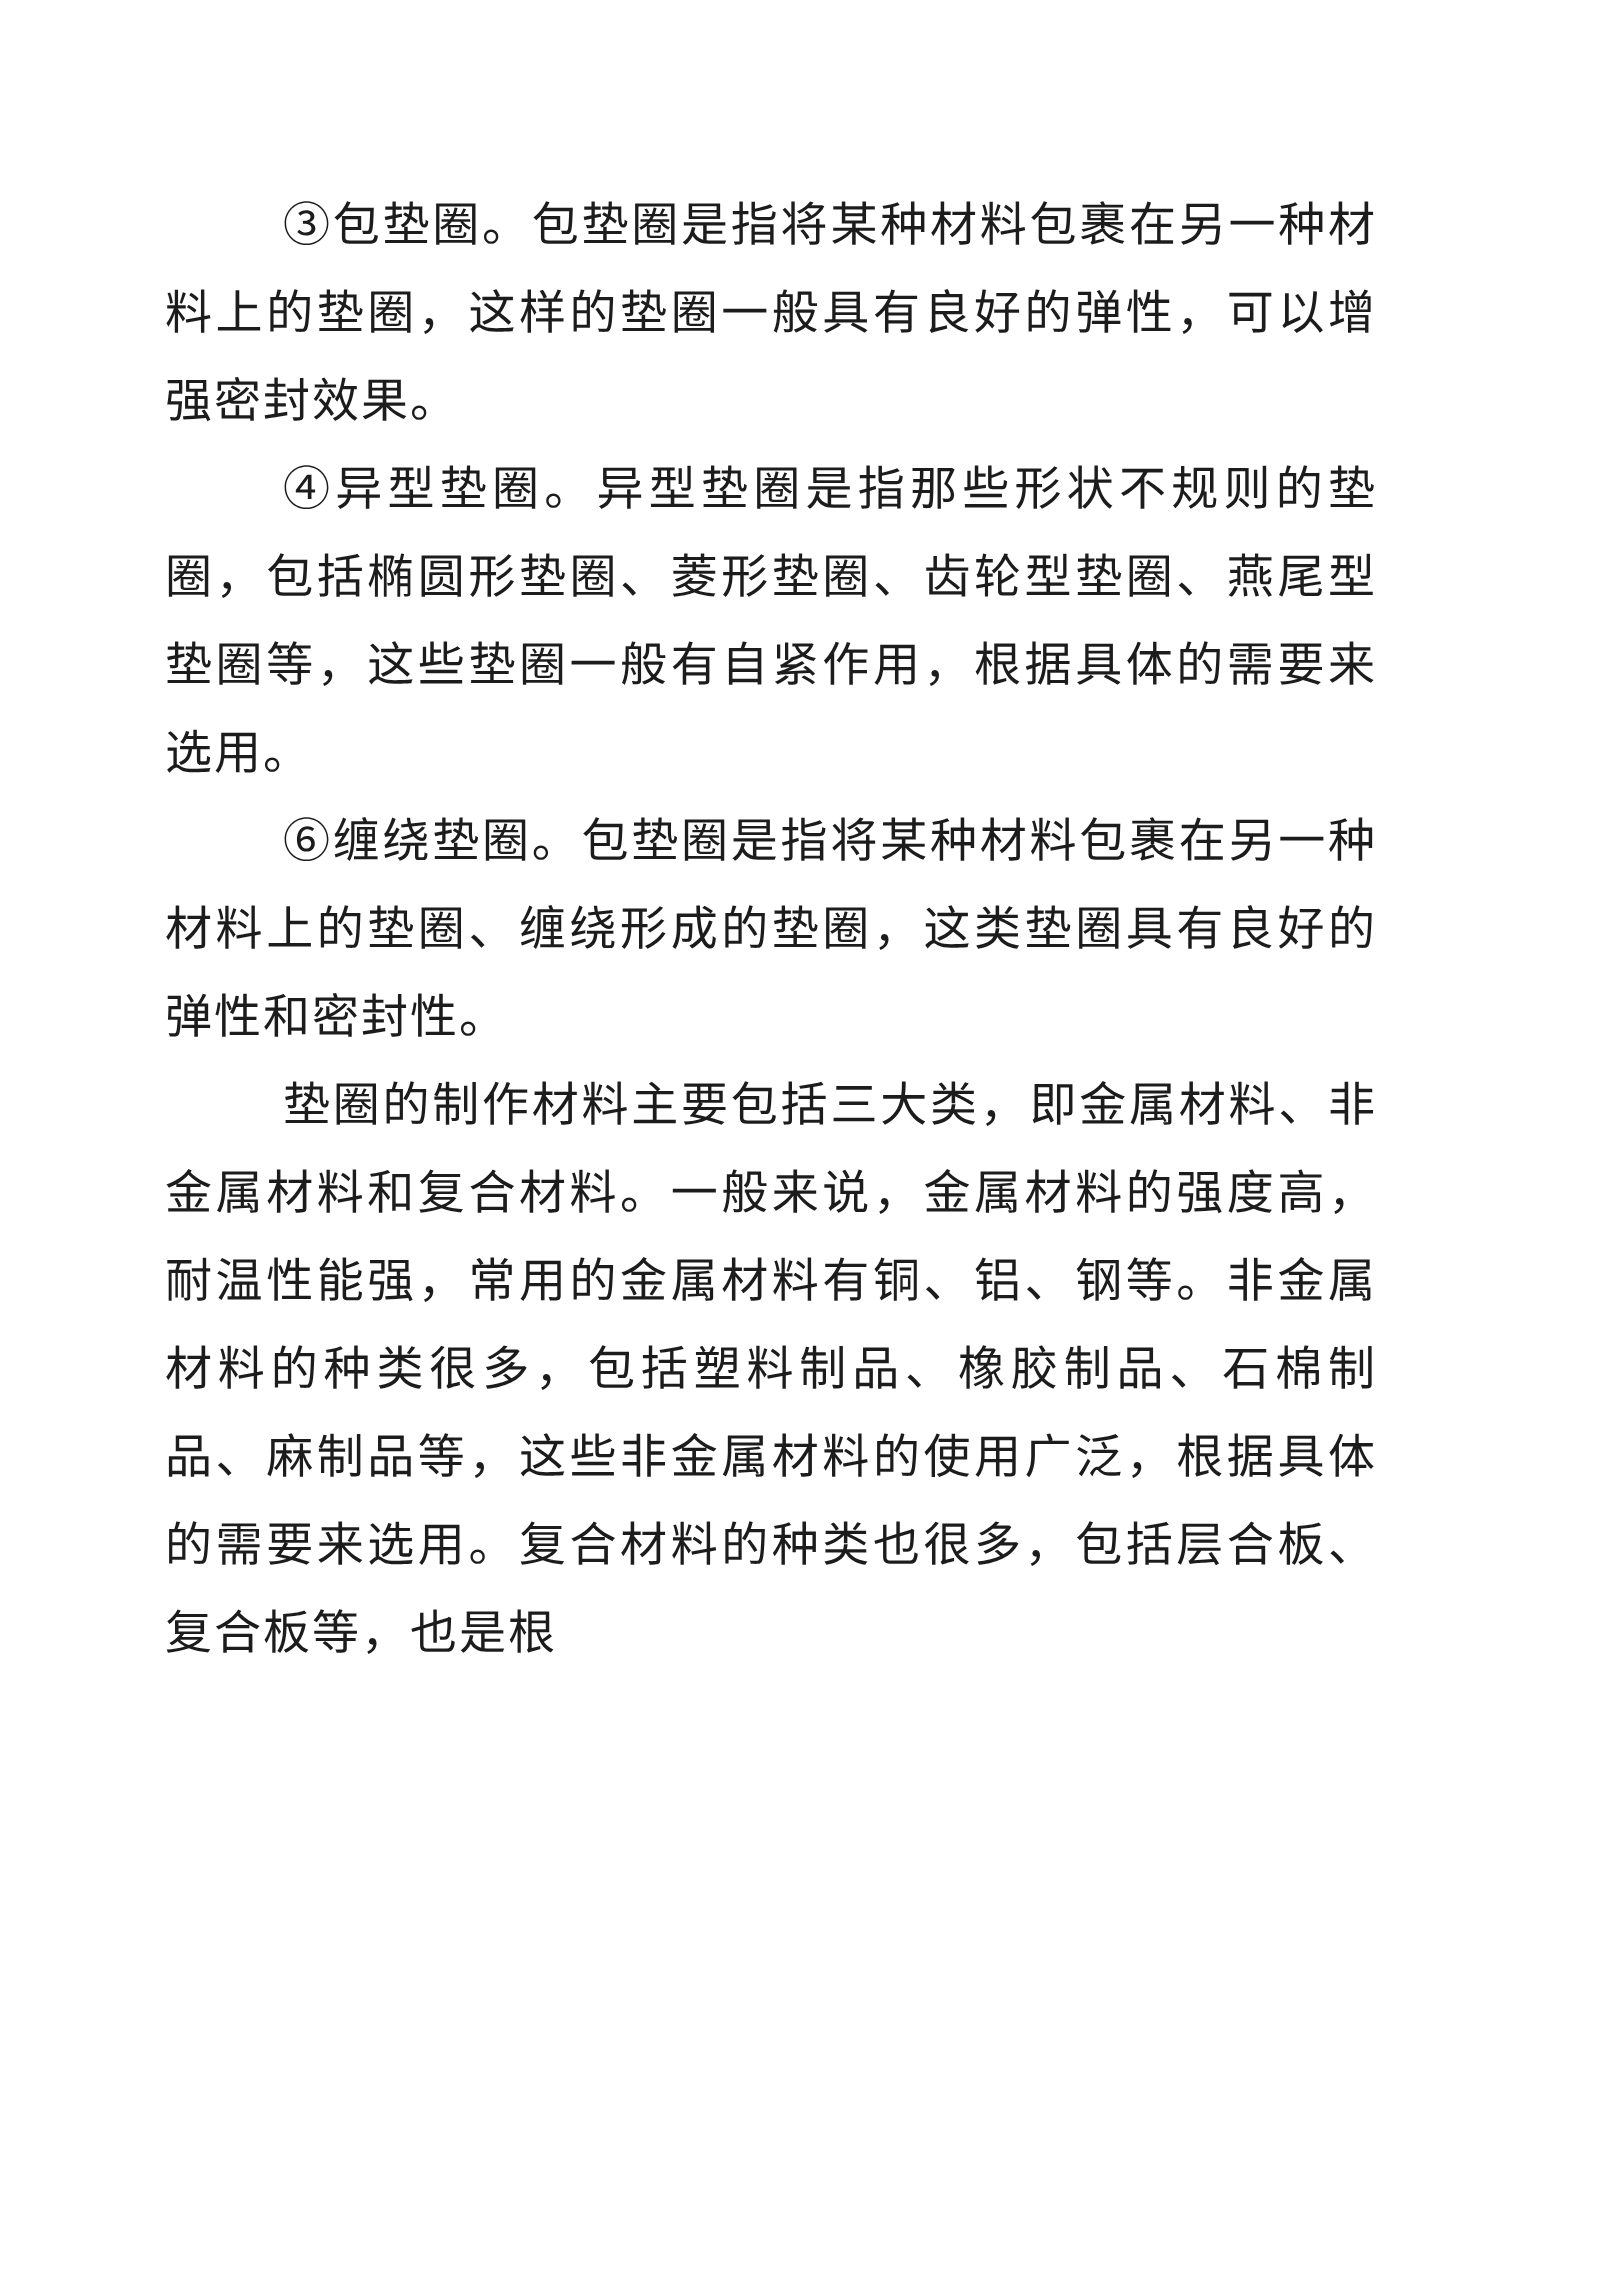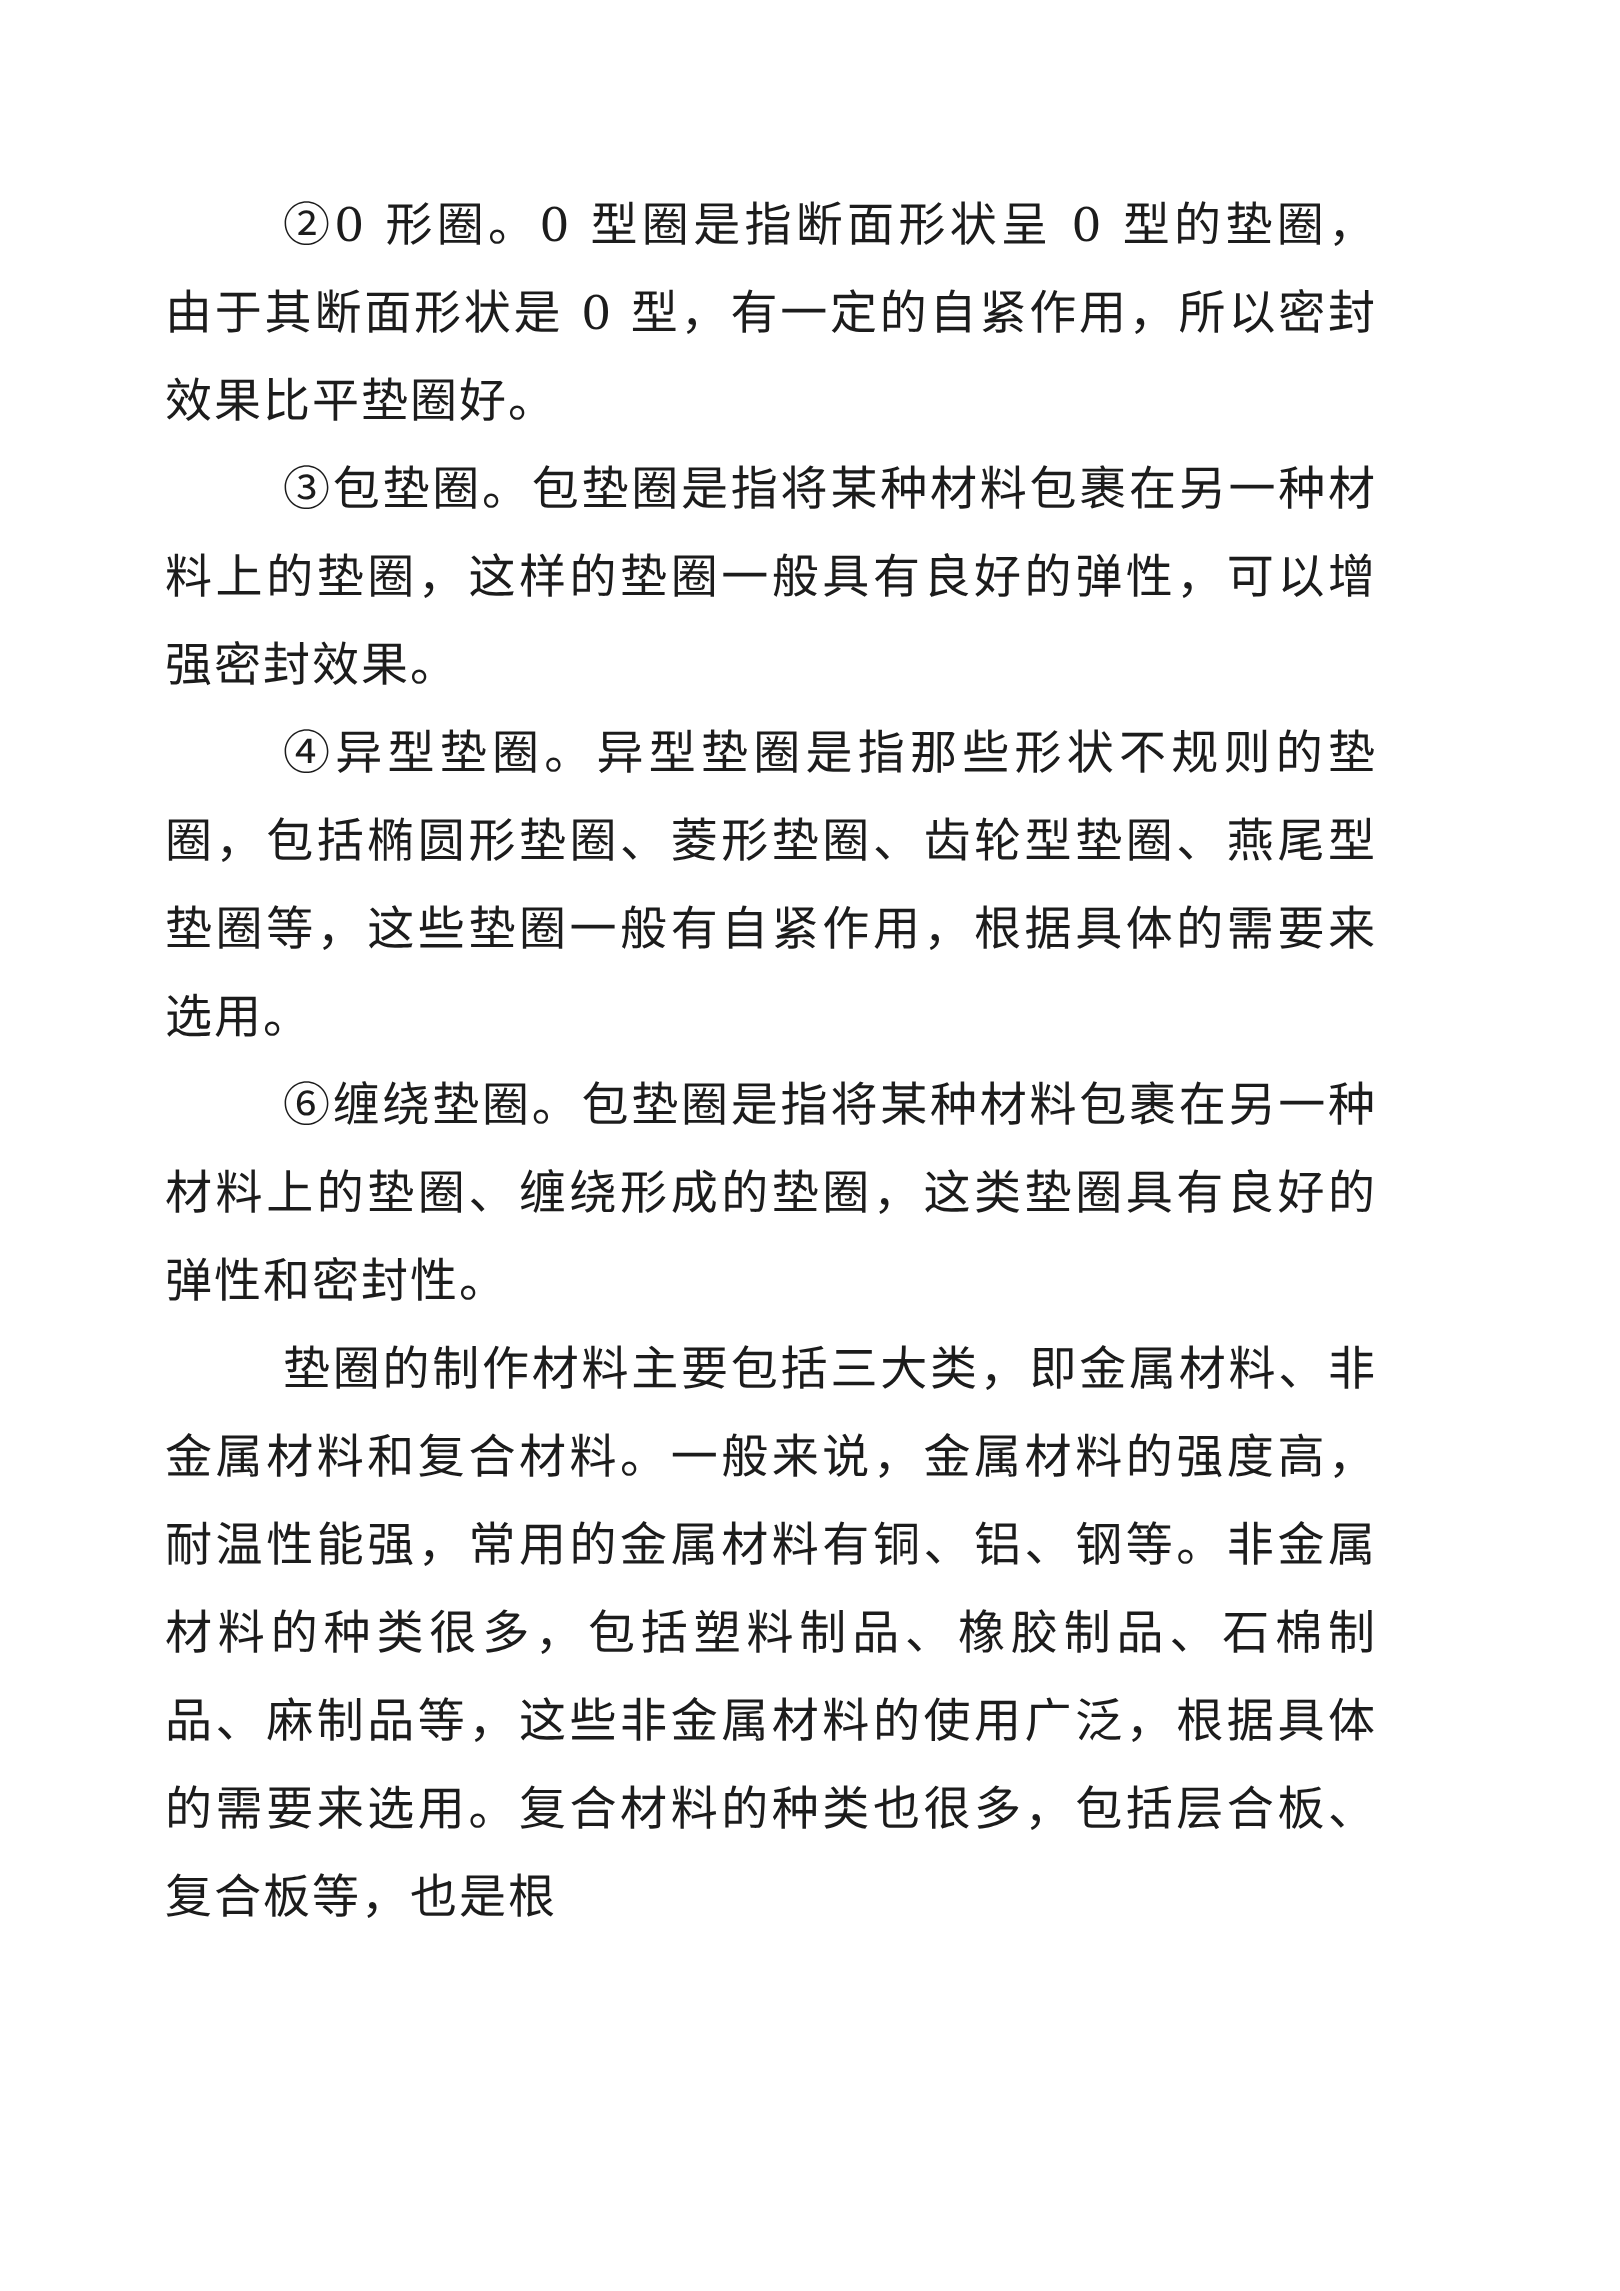--- a/index.html
+++ b/index.html
@@ -31,19 +31,18 @@
     text-justify: inter-character;
     text-align-last: left;
     text-indent: 118px;
     word-break: break-all;
   }
 </style>
 </head>
 <body>
 
 <div class="page">
-  <p class="para">②0 形圈。0 型圈是指断面形状呈 0 型的垫圈，由于其断面形状是 0 型，有一定的自紧作用，所以密封效果比平垫圈好。</p>
   <p class="para">③包垫圈。包垫圈是指将某种材料包裹在另一种材料上的垫圈，这样的垫圈一般具有良好的弹性，可以增强密封效果。</p>
   <p class="para">④异型垫圈。异型垫圈是指那些形状不规则的垫圈，包括椭圆形垫圈、菱形垫圈、齿轮型垫圈、燕尾型垫圈等，这些垫圈一般有自紧作用，根据具体的需要来选用。</p>
   <p class="para">⑥缠绕垫圈。包垫圈是指将某种材料包裹在另一种材料上的垫圈、缠绕形成的垫圈，这类垫圈具有良好的弹性和密封性。</p>
   <p class="para">垫圈的制作材料主要包括三大类，即金属材料、非金属材料和复合材料。一般来说，金属材料的强度高，耐温性能强，常用的金属材料有铜、铝、钢等。非金属材料的种类很多，包括塑料制品、橡胶制品、石棉制品、麻制品等，这些非金属材料的使用广泛，根据具体的需要来选用。复合材料的种类也很多，包括层合板、复合板等，也是根</p>
 </div>
 
 
 </body></html>

